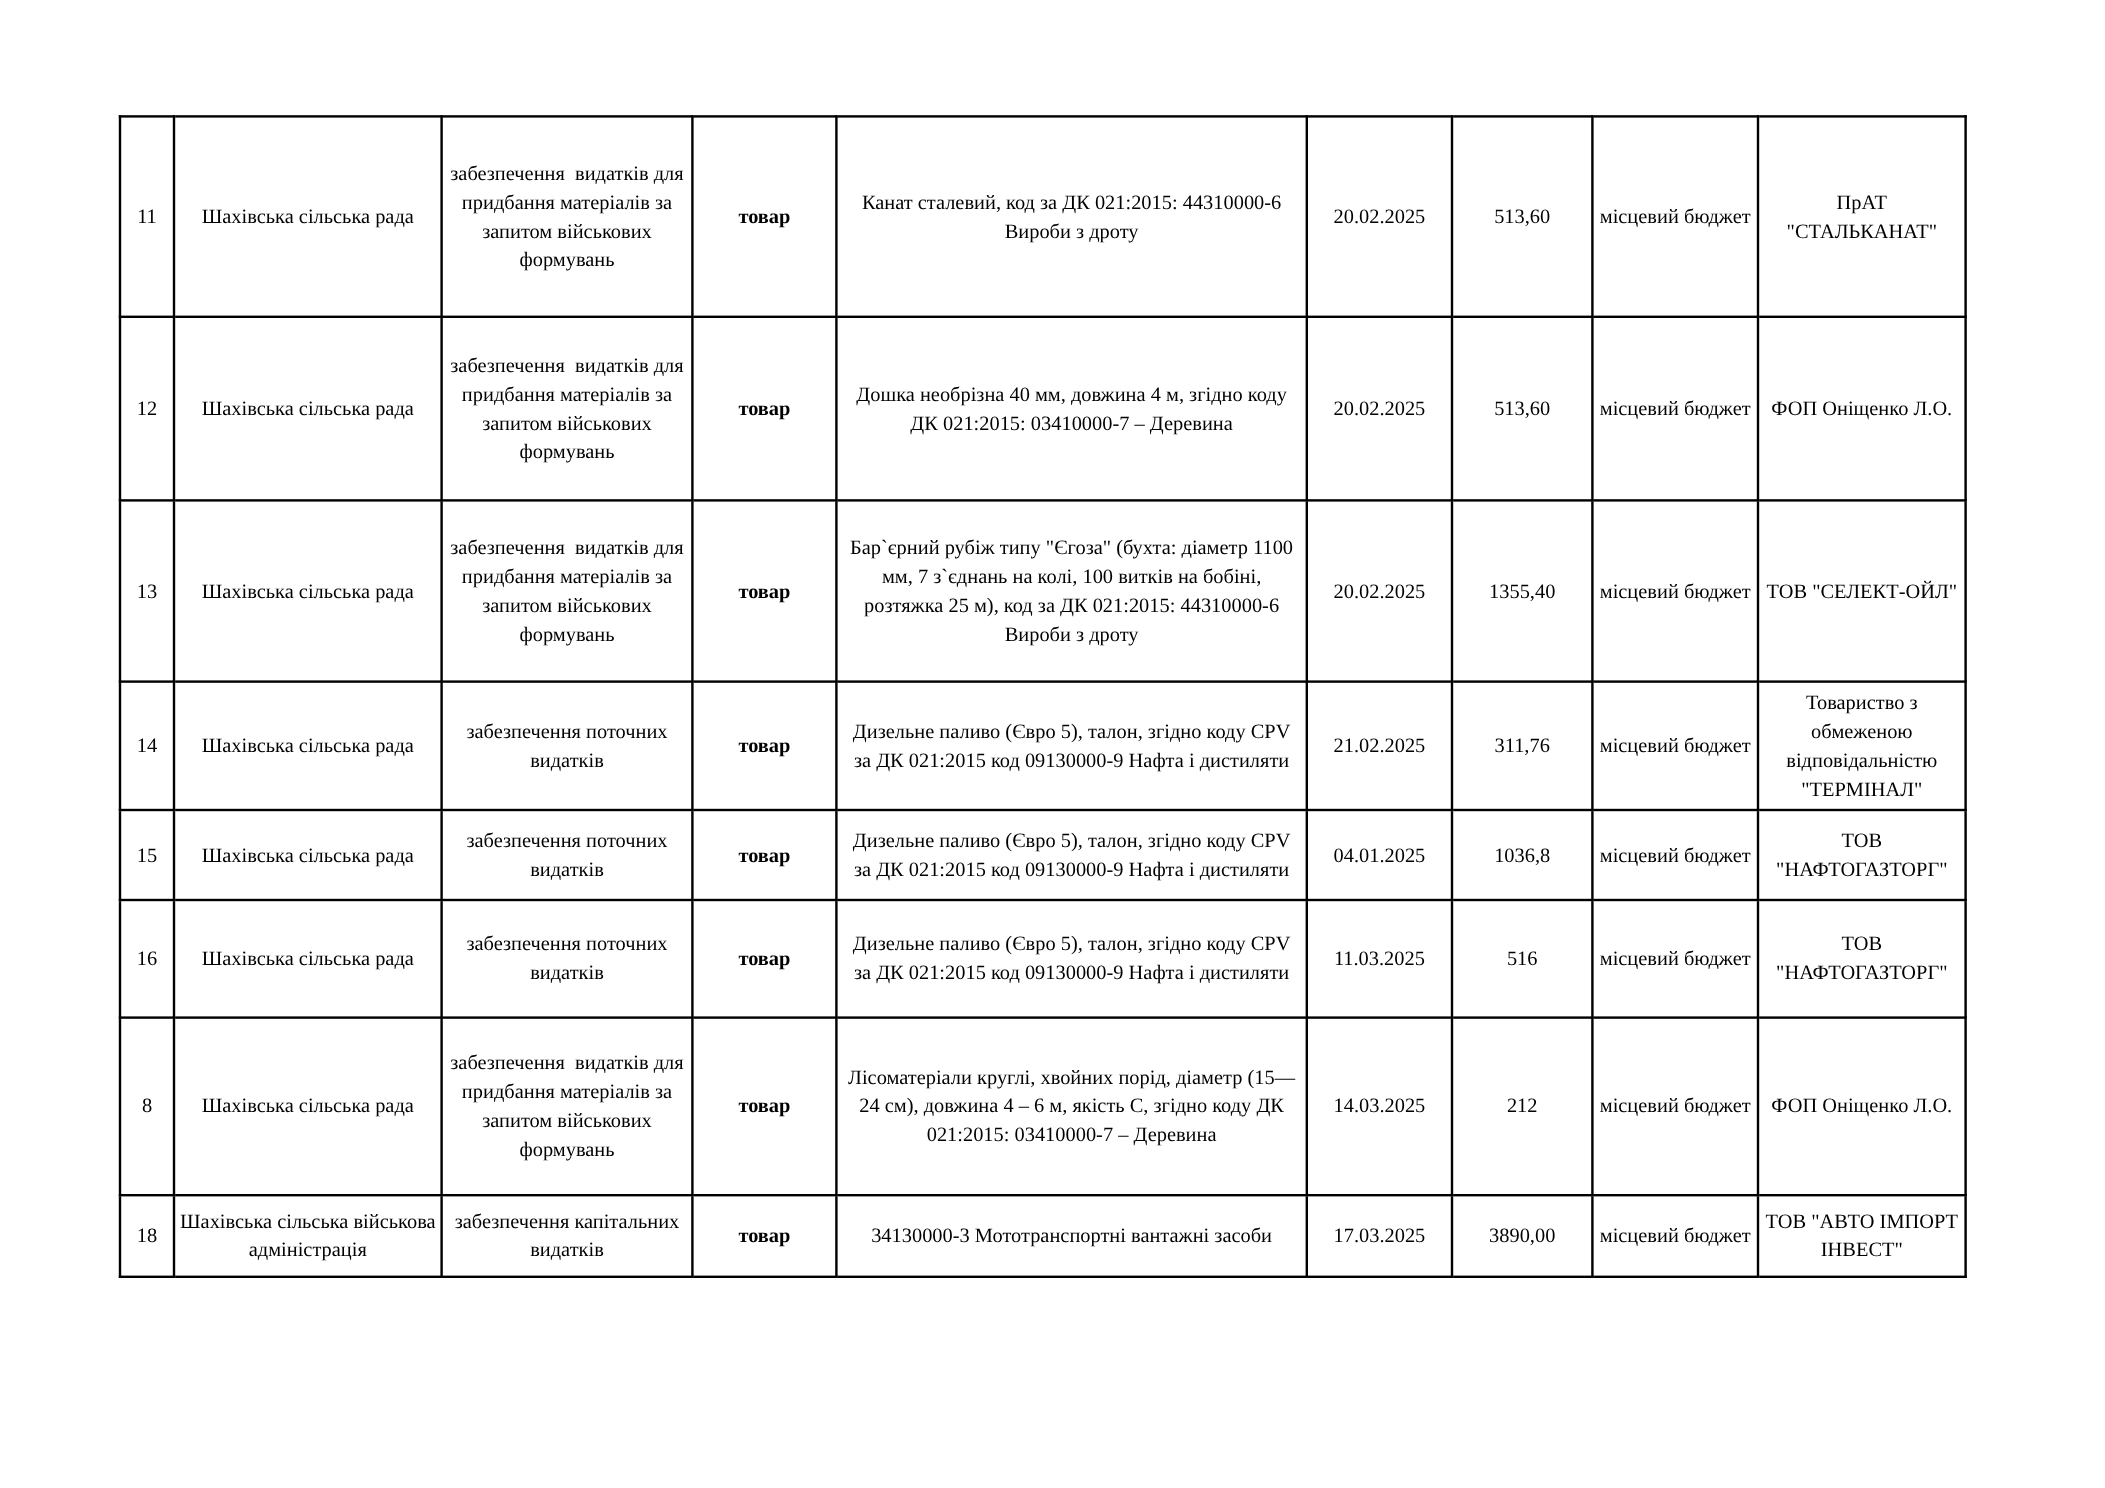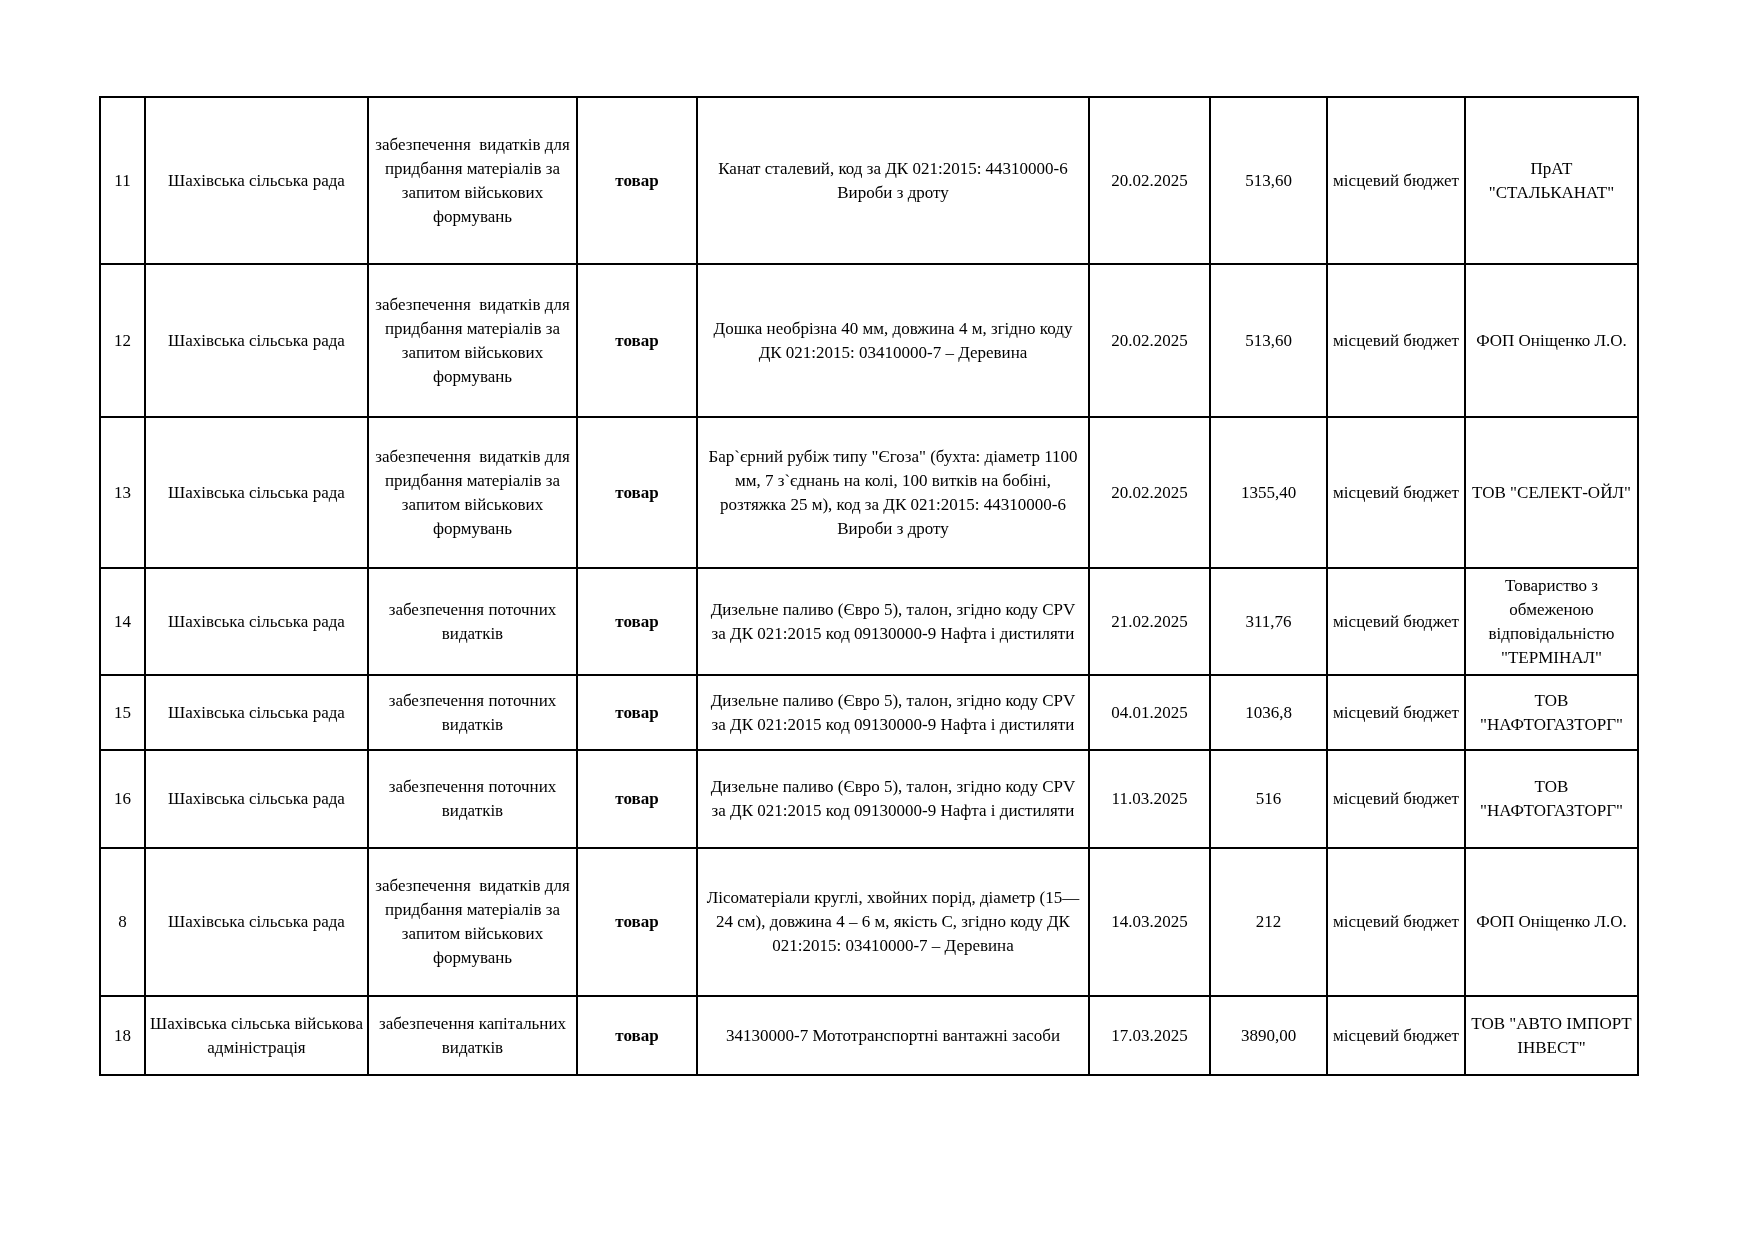--- a/index.html
+++ b/index.html
@@ -41,21 +41,21 @@
   td.c-budget   { padding: 0 6px; }
   td.c-supplier { padding: 0 7px; overflow-wrap: break-word; }
 
   tr.r0 { height: 167px; }
   tr.r1 { height: 153px; }
   tr.r2 { height: 151px; }
   tr.r3 { height: 107px; }
   tr.r4 { height: 75px;  }
   tr.r5 { height: 98px;  }
   tr.r6 { height: 148px; }
-  tr.r7 { height: 79px;  }
+  tr.r7 { height: 68px;  }
 
   
   td.open-left { border-left: none; margin-top: 28px; }
 </style>
 </head>
 <body>
 
 <table class="doc-table">
   <colgroup>
     <col style="width:45px">
@@ -144,20 +144,20 @@
       <td class="c-date">14.03.2025</td>
       <td class="c-amount">212</td>
       <td class="c-budget">місцевий бюджет</td>
       <td class="c-supplier">ФОП Оніщенко Л.О.</td>
     </tr>
     <tr class="r7">
       <td class="c-num">18</td>
       <td class="c-org">Шахівська сільська військова адміністрація</td>
       <td class="c-purpose">забезпечення капітальних видатків</td>
       <td class="c-type">товар</td>
-      <td class="c-desc">34130000-7 Мототранспортні вантажні засоби</td>
+      <td class="c-desc">34130000-3 Мототранспортні вантажні засоби</td>
       <td class="c-date">17.03.2025</td>
       <td class="c-amount">3890,00</td>
       <td class="c-budget">місцевий бюджет</td>
       <td class="c-supplier">ТОВ "АВТО ІМПОРТ ІНВЕСТ"</td>
     </tr>
   </tbody>
 </table>
 
 </body></html>

